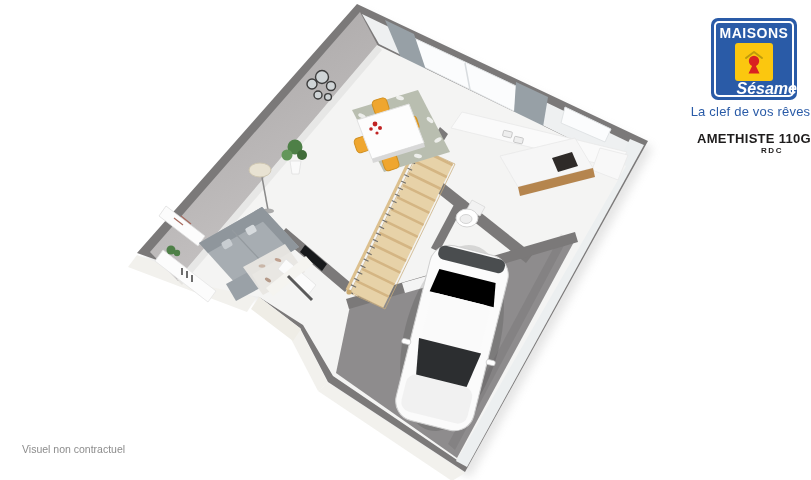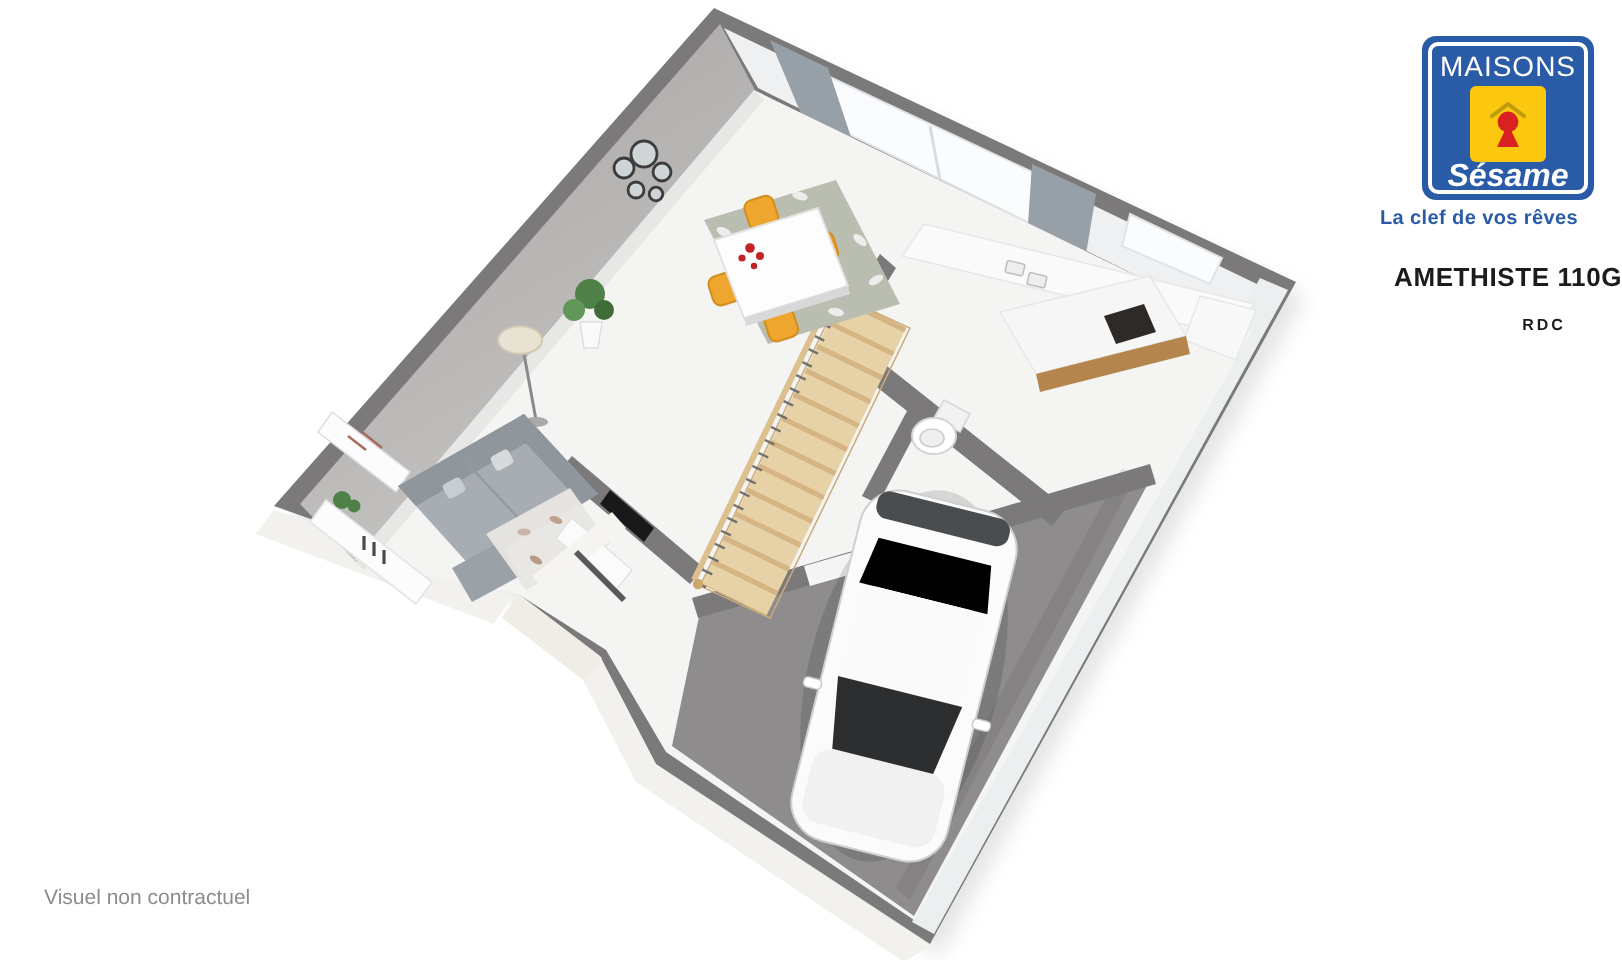--- a/index.html
+++ b/index.html
@@ -6,31 +6,31 @@
   body{width:811px;height:480px;overflow:hidden;background:#ffffff;
        font-family:"Liberation Sans", sans-serif;position:relative;}
   .canvas{position:absolute;inset:0;}
   svg{position:absolute;left:0;top:0;}
   
   .brand{position:absolute;left:690px;top:18px;width:121px;}
   .logo-card{position:relative;margin-left:21px;width:86px;height:82px;
              background:#2a5ba7;border-radius:7px;}
   .logo-frame{position:absolute;inset:3px;border:2px solid #ffffff;border-radius:5px;}
   .logo-maisons{position:absolute;top:7px;left:0;width:100%;text-align:center;
-                color:#ffffff;font-weight:normal;font-size:14px;letter-spacing:.5px;}
+                color:#ffffff;font-weight:bold;font-size:14px;letter-spacing:.5px;}
   .logo-keybox{position:absolute;top:25px;left:24px;width:38px;height:38px;
                background:#fbc70f;border-radius:3px;}
-  .logo-sesame{position:absolute;bottom:2px;left:0;width:100%;text-align:center;
+  .logo-sesame{position:absolute;bottom:2px;left:0;width:100%;text-align:right;
                color:#ffffff;font-weight:bold;font-style:italic;font-size:16px;}
-  .tagline{margin-top:4px;width:100%;color:#2a5ba7;
-           font-size:10px;font-weight:bold;letter-spacing:.2px;}
+  .tagline{margin-top:4px;width:100%;text-align:center;color:#2a5ba7;
+           font-size:13px;font-weight:normal;letter-spacing:.2px;}
   .model{position:absolute;left:7px;top:113px;white-space:nowrap;
          color:#1d1b1b;font-weight:bold;font-size:13px;letter-spacing:.3px;}
   .rdc{position:absolute;left:52px;top:128px;width:60px;text-align:center;
-       color:#1d1b1b;font-weight:bold;font-size:8px;letter-spacing:1.5px;margin-top:12px;}
+       color:#1d1b1b;font-weight:bold;font-size:8px;letter-spacing:1.5px;}
   .disclaimer{position:absolute;left:22px;top:443px;color:#8c8c8c;font-size:10.5px;text-align:center;}
 </style>
 </head>
 <body>
 
 <div class="canvas">
 
 <svg width="811" height="480" viewBox="0 0 811 480">
   <defs>
     <filter id="soft" x="-20%" y="-20%" width="140%" height="140%">

